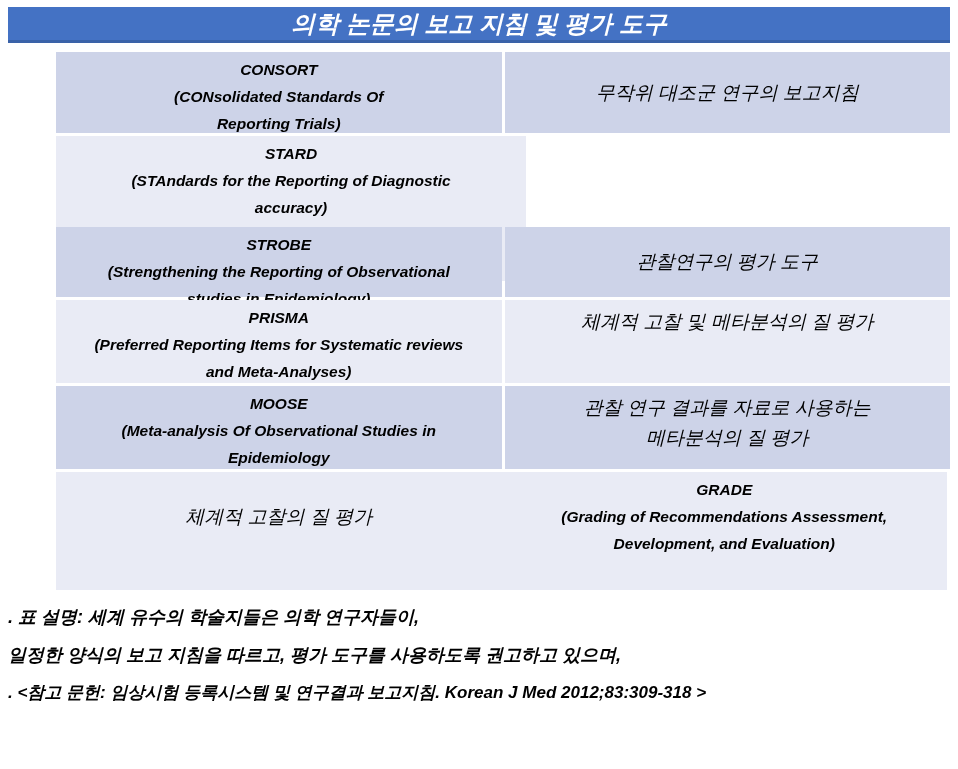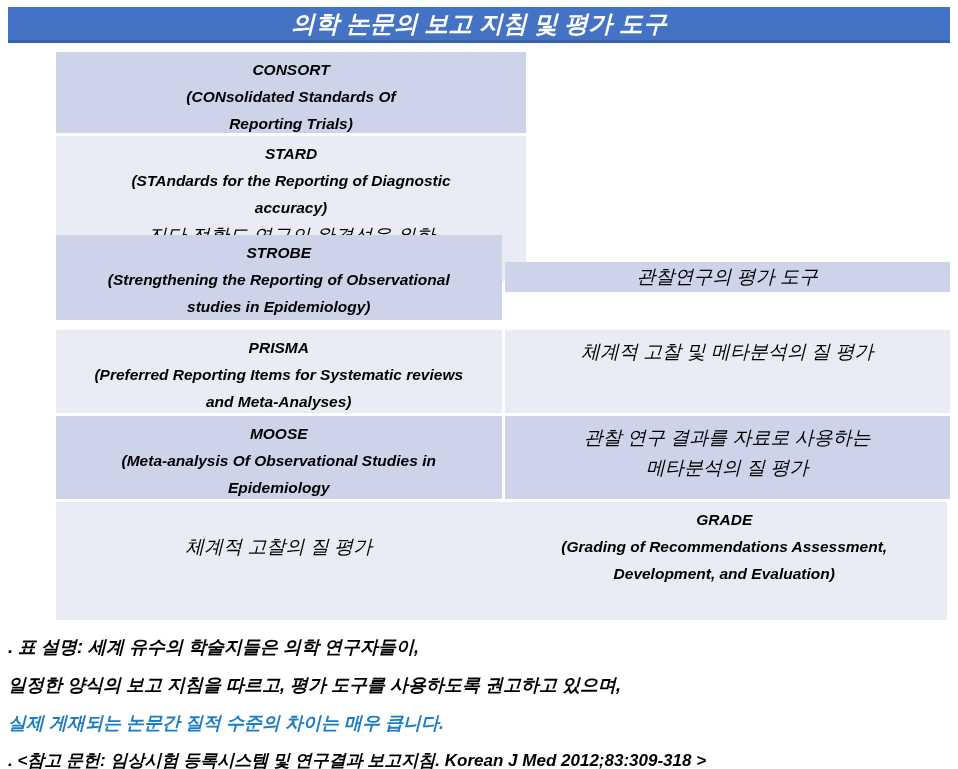--- a/index.html
+++ b/index.html
@@ -35,21 +35,21 @@
   .cell.left { margin-right: 3px; padding-top: 4px; font-weight: 700; font-size: 15.5px; line-height: 27px; }
   .cell.right {
     font-size: 19px; font-weight: 500; line-height: 30px;
     display: flex; flex-direction: column;
   }
   .v-center { justify-content: center; }
   .v-top { justify-content: flex-start; padding-top: 7px; }
   .pad-lg { padding-top: 30px; }
   .row:nth-child(odd) .cell { background: var(--row-odd-bg, #CDD3E8); }
   .row:nth-child(even) .cell { background: var(--row-even-bg, #E9EBF5); }
-  .r1 { height: 81px; } .r2 { height: 88px; flex-direction: column; } .r3 { height: 100px; align-items: center; }
+  .r1 { height: 81px; } .r2 { height: 88px; flex-direction: column; } .r3 { height: 70px; }
   .r4 { height: 83px; } .r5 { height: 83px; } .r6 { height: 118px; }
 
   .multiline { white-space: pre-line; }
 
   .notes { margin-top: 15px; text-align: left; }
   .note-line { font-size: 18px; font-weight: 700; line-height: 24px; margin-bottom: 14px; }
   .note-line.highlight { color: var(--highlight-text, #1D7DC4); }
   .note-line.reference { font-size: 17px; margin-bottom: 4px; }
 </style>
 </head>
@@ -62,20 +62,21 @@
   </div>
 
   <div class="guide-table">
 
     <div class="row r1">
       <div class="cell left">
         <div>CONSORT</div>
         <div class="multiline">(CONsolidated Standards Of
 Reporting Trials)</div>
       </div>
+      <div class="cell right v-center multiline">무작위 대조군 연구의 보고지침</div>
     </div>
 
     <div class="row r2">
       <div class="cell left">
         <div>STARD</div>
         <div class="multiline">(STAndards for the Reporting of Diagnostic
 accuracy)</div>
       </div>
       <div class="cell right v-center multiline">진단 정확도 연구의 완결성을 위한
 보고지침</div>
@@ -116,17 +117,16 @@
         <div class="multiline">(Grading of Recommendations Assessment,
 Development, and Evaluation)</div>
       </div>
     </div>
 
   </div>
 
   <div class="notes">
     <div class="note-line">. 표 설명: 세계 유수의 학술지들은 의학 연구자들이,</div>
     <div class="note-line">일정한 양식의 보고 지침을 따르고, 평가 도구를 사용하도록 권고하고 있으며,</div>
-    <div class="note-line highlight">실제 게재되는 논문간 질적 수준의 차이는 매우 큽니다.</div>
     <div class="note-line reference">. &lt;참고 문헌: 임상시험 등록시스템 및 연구결과 보고지침. Korean J Med 2012;83:309-318 &gt;</div>
   </div>
 
 </div>
 
 </body></html>

